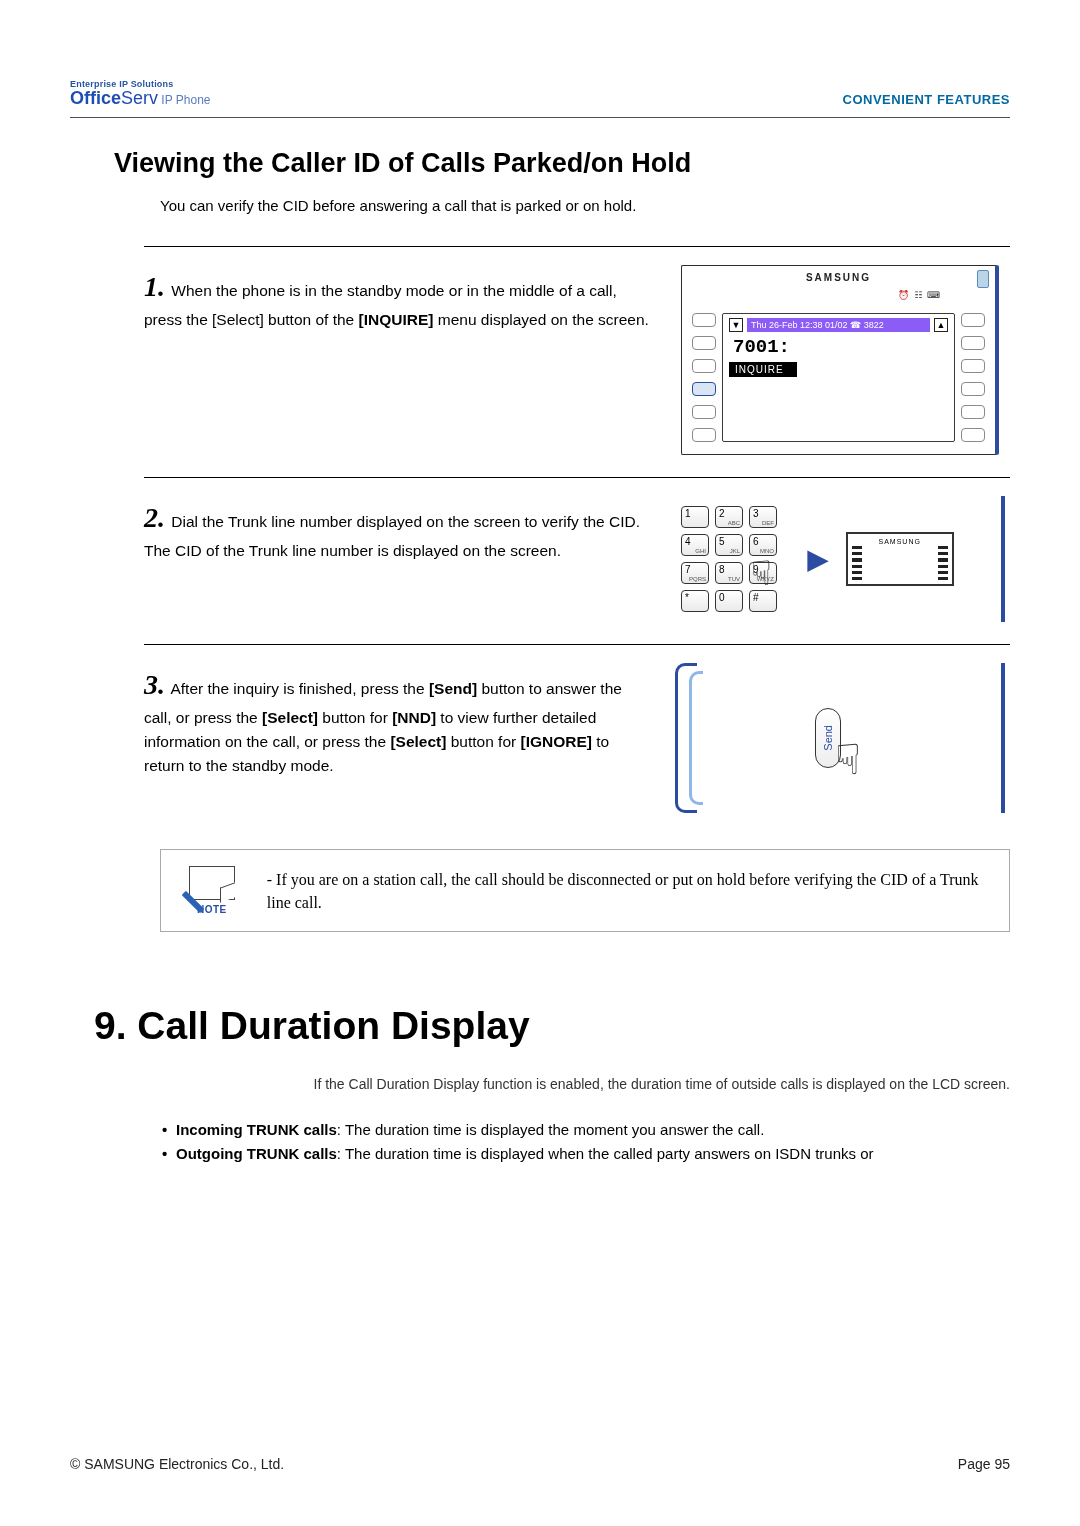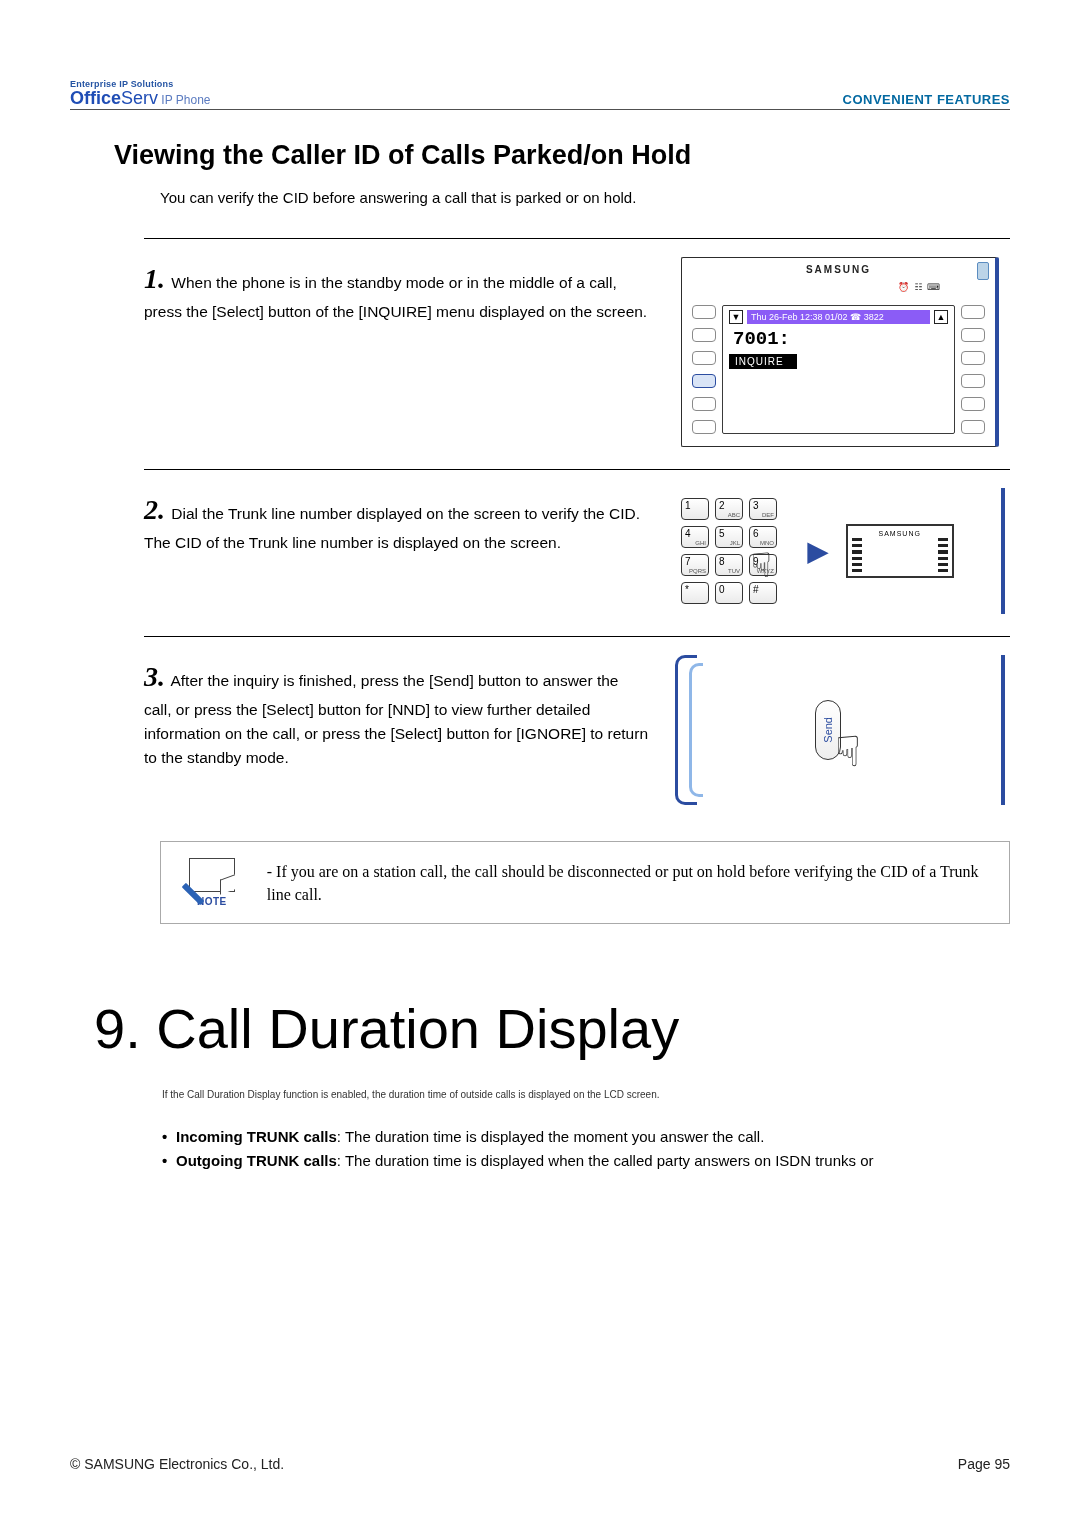--- a/index.html
+++ b/index.html
@@ -12,21 +12,21 @@
     position: relative;
     padding: 80px 70px 60px 70px;
   }
 
   
   .hdr {
     display: flex;
     justify-content: space-between;
     align-items: flex-end;
     border-bottom: 1px solid #505050;
-    padding-bottom: 2px;
+    padding-bottom: 10px;
     margin-bottom: 30px;
   }
   .hdr-left { line-height: 1; }
   .hdr-tag {
     font-size: 9px;
     color: #2554a3;
     font-weight: bold;
     letter-spacing: .2px;
   }
   .hdr-prod { font-size: 18px; color: #1f4db5; }
@@ -76,21 +76,21 @@
     line-height: 1.55;
   }
   .step-num {
     font-family: "Times New Roman", serif;
     font-style: italic;
     font-size: 28px;
     font-weight: bold;
     margin-right: 2px;
   }
   .step-num::after { content: "."; }
-  .b1, .b2, .b3, .b4, .b5, .b6, .b7 { font-weight: 400; }
+  .b1, .b2, .b3, .b4, .b5, .b6, .b7 { font-weight: 700; }
   .step-fig {
     flex: 0 0 340px;
     display: flex;
     align-items: flex-start;
     justify-content: center;
   }
 
   
   .phone {
     width: 318px;
@@ -293,30 +293,31 @@
   .note-icon .lbl { font-size: 10px; font-weight: 800; color: #2b4ca0; letter-spacing: .5px; }
   .note-text {
     font-family: "Times New Roman", serif;
     font-size: 16px;
     line-height: 1.45;
     padding-top: 2px;
   }
 
   
   h1.chapter {
-    font-size: 56px;
-    font-weight: 400;
+    font-size: 39px;
+    font-weight: 700;
     margin: 72px 0 26px 24px;
   }
   .chapter-intro {
-    margin-left: 92px;
-    font-size: 10px;
+    margin-left: 72px;
+    font-size: 14px;
     line-height: 1.55;
     color: #333;
     margin-bottom: 22px;
+    text-align: right;
   }
   .bullets {
     margin-left: 92px;
     font-size: 15px;
     line-height: 1.6;
   }
   .bullets .row { display: flex; }
   .bullets .dot { width: 14px; font-weight: 800; }
   .bullets .lbl { font-weight: 800; white-space: nowrap; }
   .bullets .desc { }

